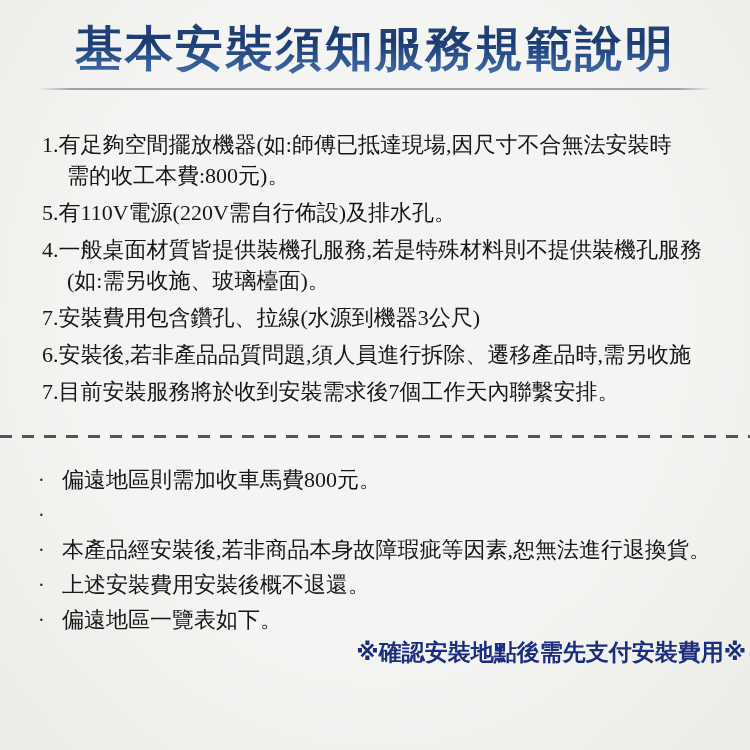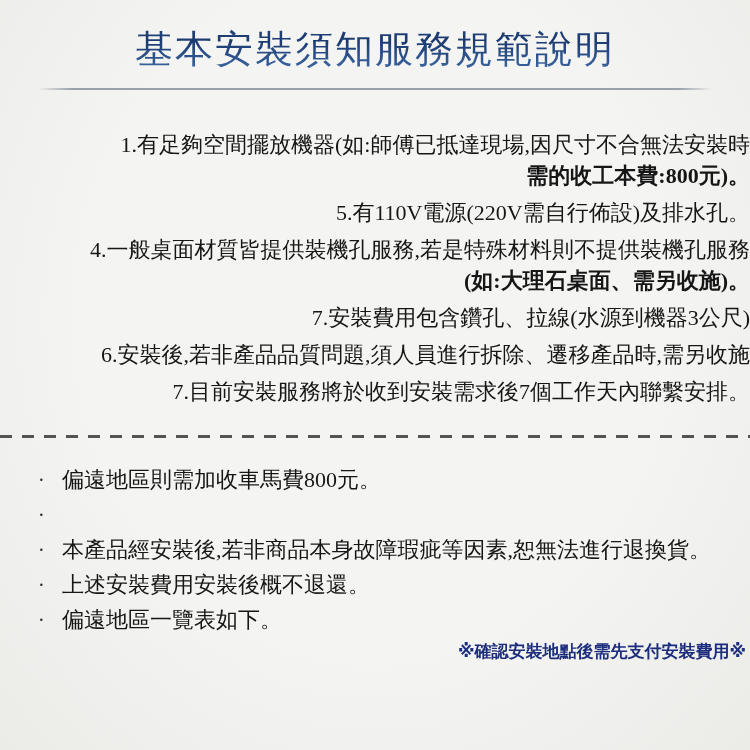--- a/index.html
+++ b/index.html
@@ -11,22 +11,22 @@
   }
   .page {
     position: relative;
     width: 750px; height: 750px;
     background: radial-gradient(ellipse at 50% 42%, #f4f4f2 55%, #ebebe8 100%);
   }
   
   .header { padding-top: 16px; }
   .page-title {
     text-align: center;
-    font-size: 38px;
-    font-weight: normal;
+    font-size: 48px;
+    font-weight: bold;
     letter-spacing: 2px;
     line-height: 66px;
     white-space: nowrap;
     color: #1d3c74;
   }
   @supports ((-webkit-background-clip: text) or (background-clip: text)) {
     .page-title {
       background: linear-gradient(180deg, #2b4b80 0%, #1b3a70 38%, #4a7ab9 100%);
       -webkit-background-clip: text;
       background-clip: text;
@@ -37,28 +37,27 @@
   .title-rule {
     height: 2px;
     margin: 6px 38px 0 38px;
     background: linear-gradient(90deg, rgba(154,161,169,0) 0%, #9aa1a9 5%, #9aa1a9 95%, rgba(154,161,169,0) 100%);
   }
   
   .rules {
     margin-top: 39px;
     padding-left: 42px;
     font-size: 22px;
-    text-align: right;
   }
   .rule-item { margin-bottom: 6px; }
   .rule-line {
     line-height: 31px;
     white-space: nowrap;
   }
-  .rule-line.cont { padding-left: 25px; font-weight: bold; }
+  .rule-line.cont { padding-left: 25px; }
   
   .separator {
     margin-top: 28px;
     height: 3px;
     background: repeating-linear-gradient(90deg, #545454 0 12px, transparent 12px 22px);
   }
   
   .notes {
     margin-top: 27px;
     padding-left: 30px;
@@ -77,21 +76,21 @@
     font-size: 20px;
     color: #2a2a2a;
   }
   
   .footer {
     margin-top: -2px;
     padding-right: 4px;
     text-align: right;
     font-family: "Liberation Sans", "DejaVu Sans", sans-serif;
     font-weight: bold;
-    font-size: 17px;
+    font-size: 23px;
     line-height: 28px;
     white-space: nowrap;
     color: #1c2d7d;
   }
 </style>
 </head>
 <body>
 
 <div class="page">
 
@@ -103,21 +102,21 @@
   <div class="rules">
     <div class="rule-item">
       <div class="rule-line">1.有足夠空間擺放機器(如:師傅已抵達現場,因尺寸不合無法安裝時</div>
       <div class="rule-line cont">需的收工本費:800元)。</div>
     </div>
     <div class="rule-item">
       <div class="rule-line">5.有110V電源(220V需自行佈設)及排水孔。</div>
     </div>
     <div class="rule-item">
       <div class="rule-line">4.一般桌面材質皆提供裝機孔服務,若是特殊材料則不提供裝機孔服務</div>
-      <div class="rule-line cont">(如:大理石桌面、需另收施)。</div>
+      <div class="rule-line cont">(如:需另收施、玻璃檯面)。</div>
     </div>
     <div class="rule-item">
       <div class="rule-line">7.安裝費用包含鑽孔、拉線(水源到機器3公尺)</div>
     </div>
     <div class="rule-item">
       <div class="rule-line">6.安裝後,若非產品品質問題,須人員進行拆除、遷移產品時,需另收施</div>
     </div>
     <div class="rule-item">
       <div class="rule-line">7.目前安裝服務將於收到安裝需求後7個工作天內聯繫安排。</div>
     </div>

